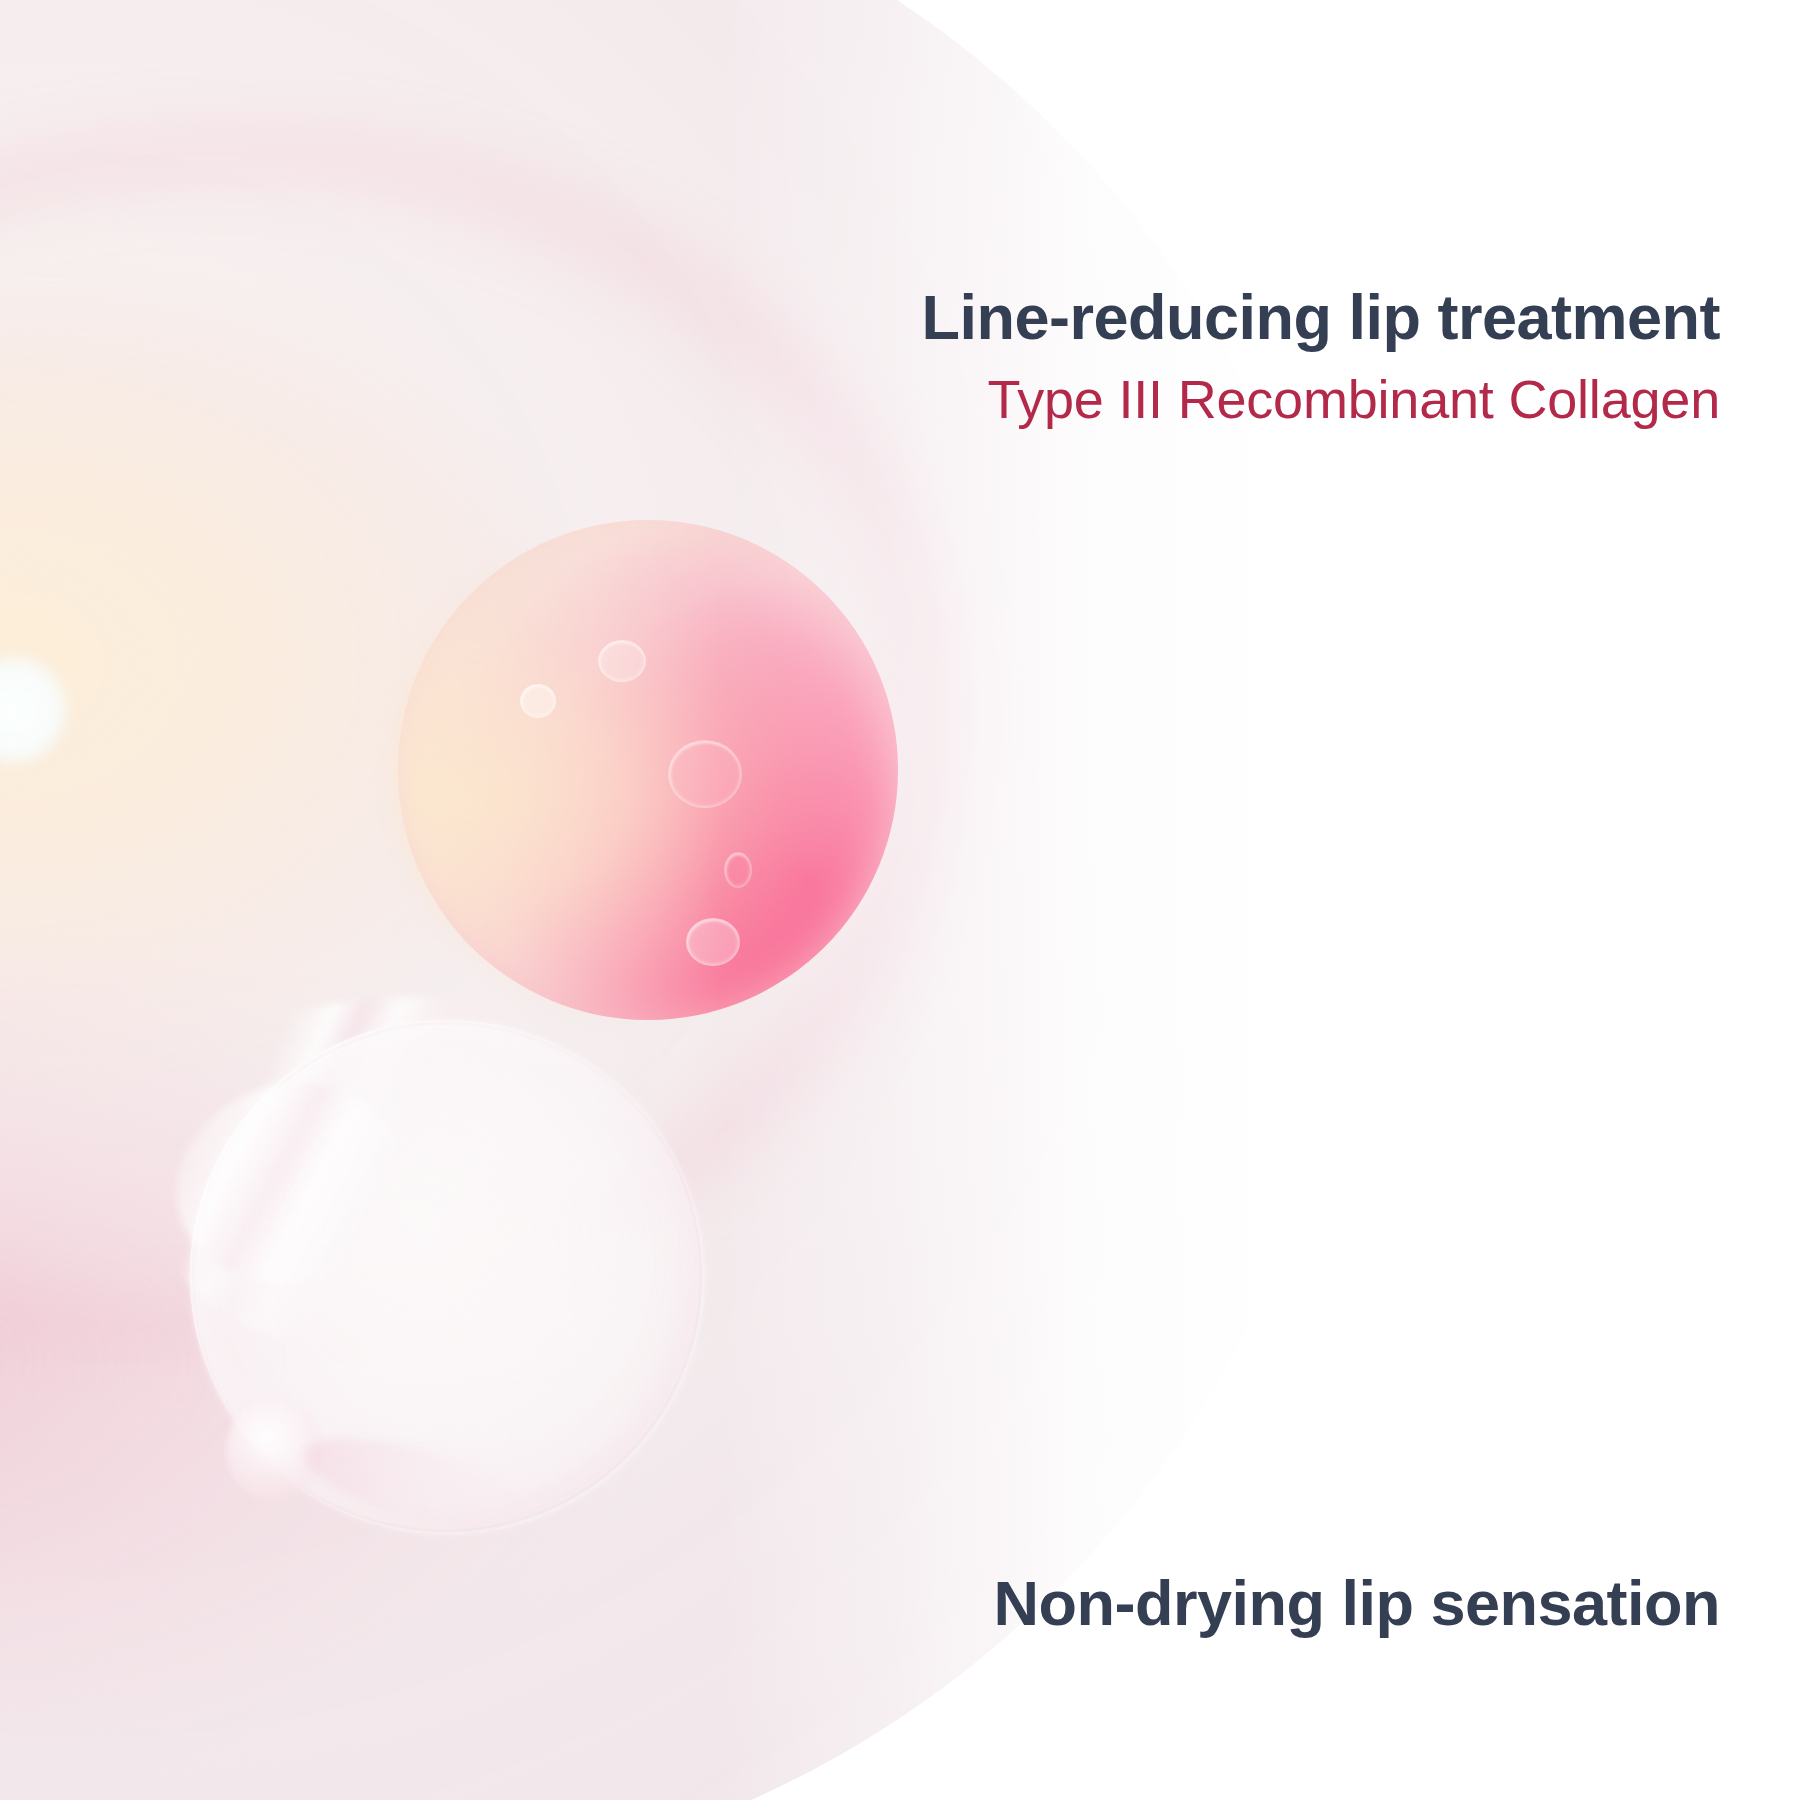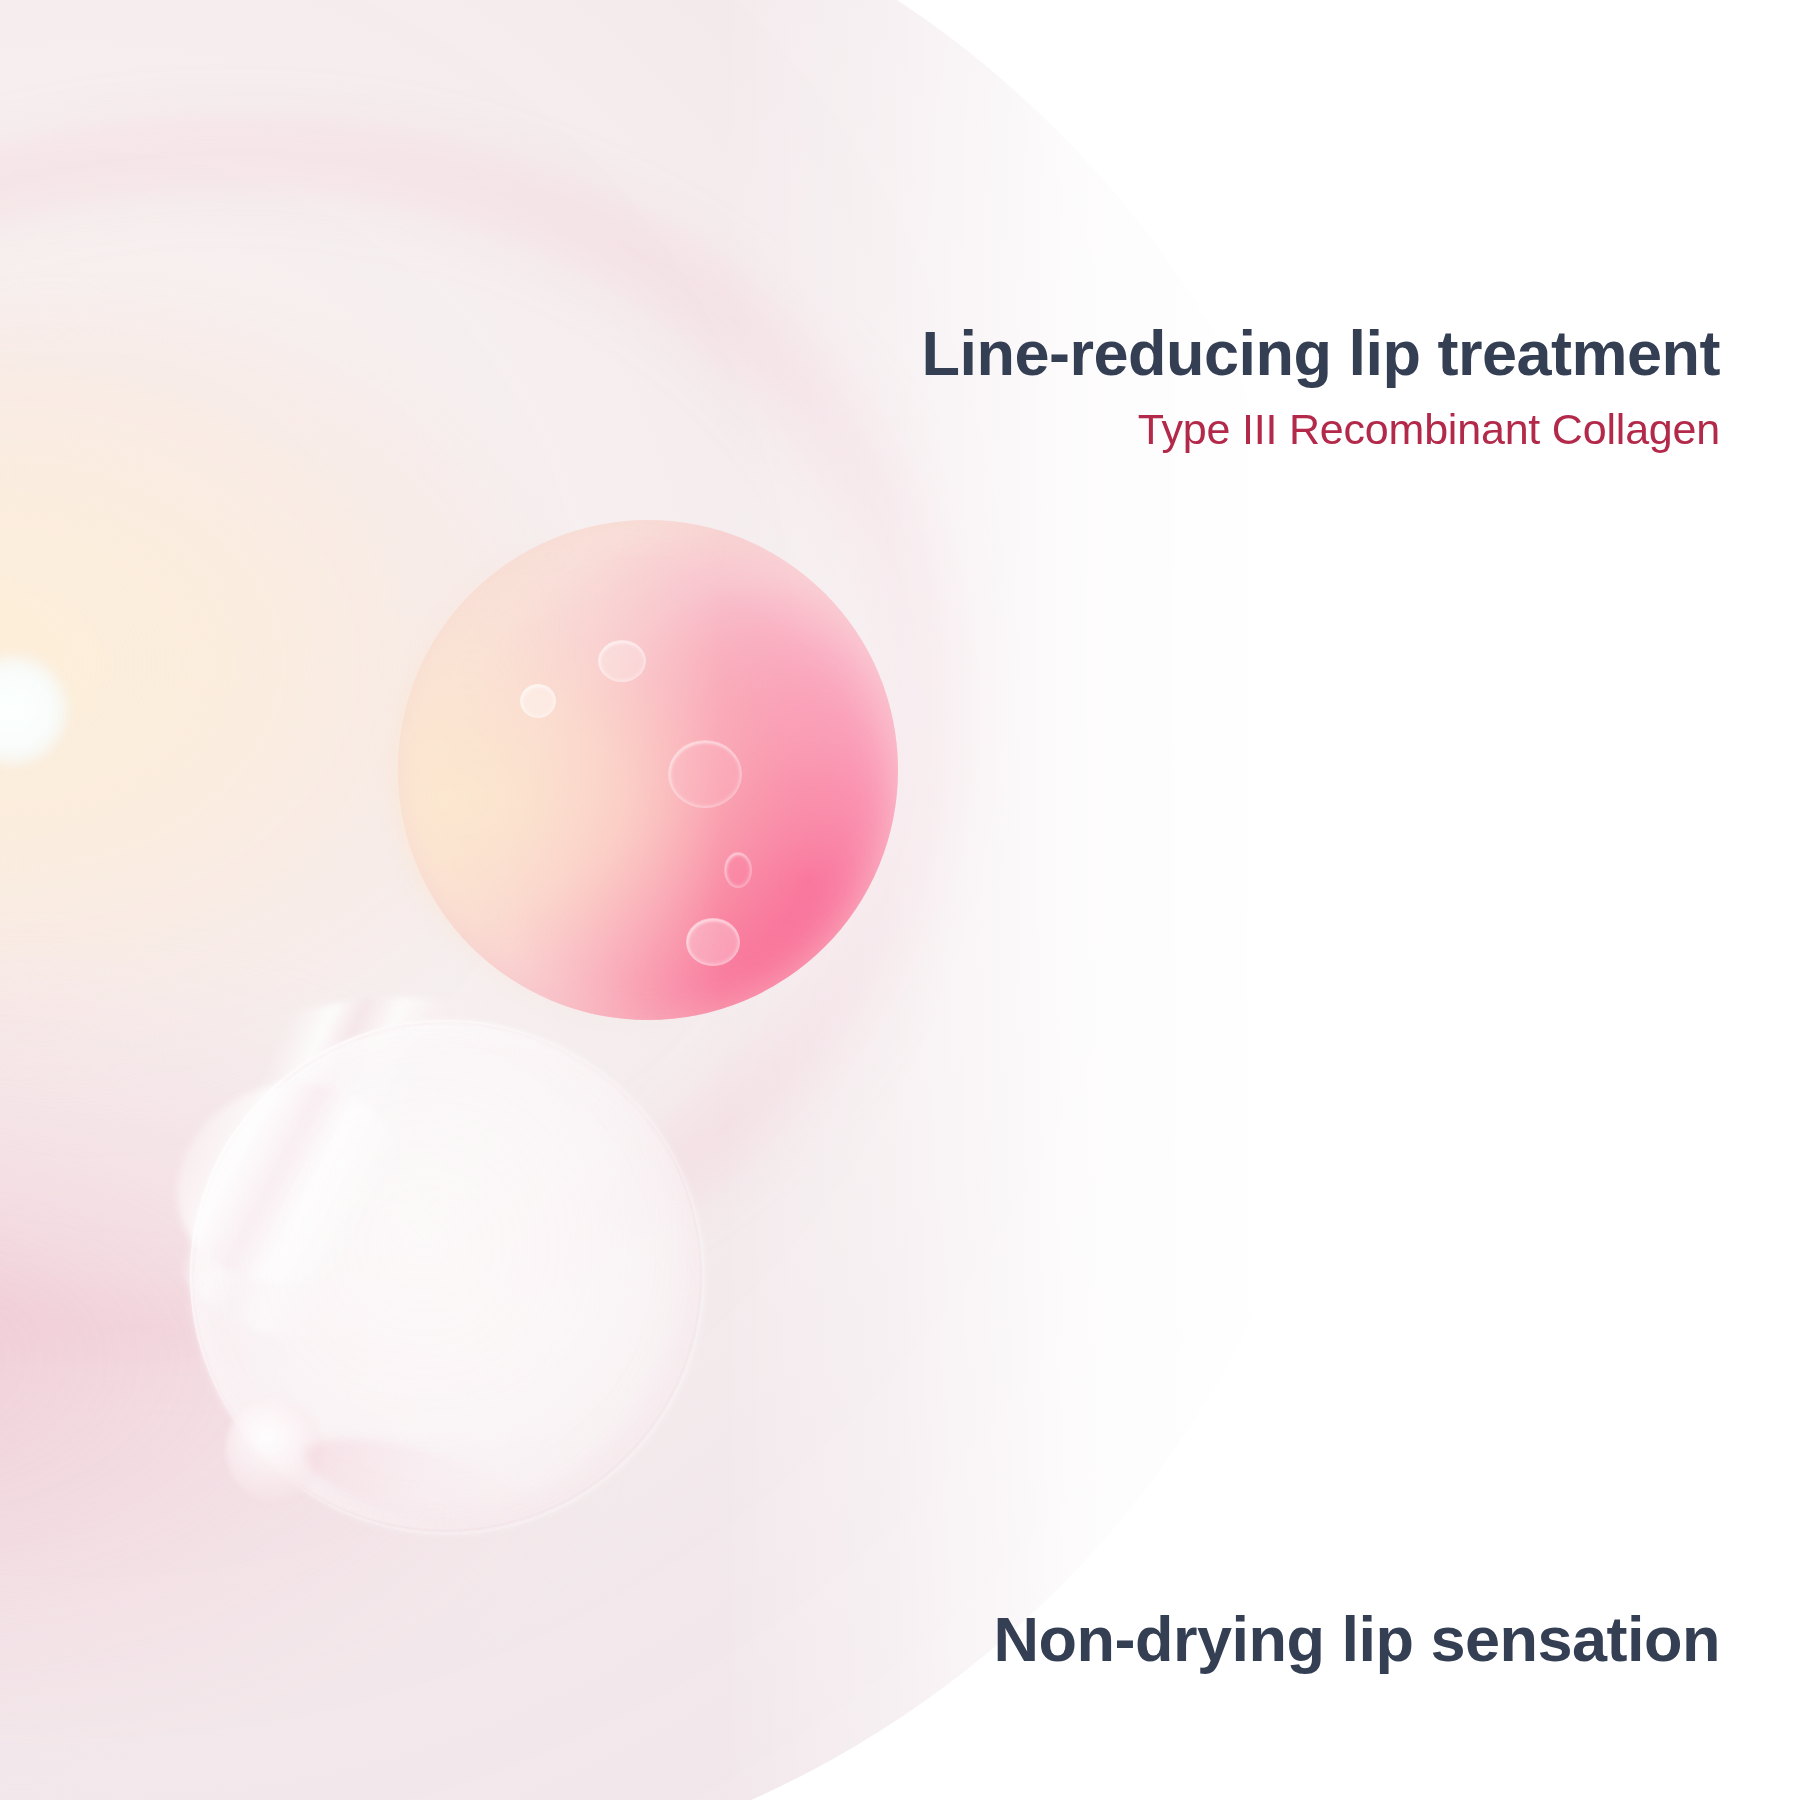--- a/index.html
+++ b/index.html
@@ -350,38 +350,37 @@
       rgba(255,255,255,1) 52%);
     pointer-events: none;
   }
 
   
   .copy-block {
     position: absolute;
     right: 80px;
     text-align: right;
     z-index: 5;
-    margin-top: 36px;
   }
 
   #headline-block { top: 282px; }
   #footline-block { top: 1568px; }
 
   .headline {
     font-size: 63px;
     font-weight: 700;
     line-height: 1.14;
     color: #353f54;
     letter-spacing: -0.5px;
     white-space: nowrap;
     margin: 0;
   }
 
   .subline {
-    font-size: 43px;
+    font-size: 54px;
     font-weight: 400;
     line-height: 1.18;
     color: #b3294a;
     letter-spacing: -0.2px;
     white-space: nowrap;
     margin: 0;
   }
 
   .sub-group { margin-top: 14px; }
 

